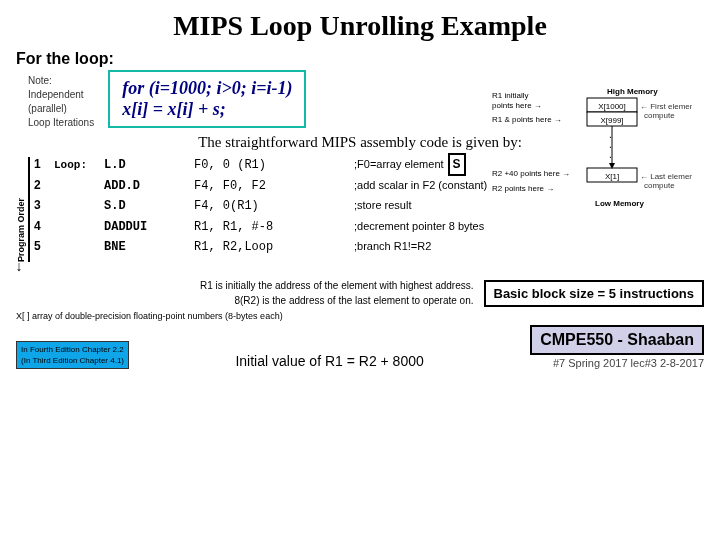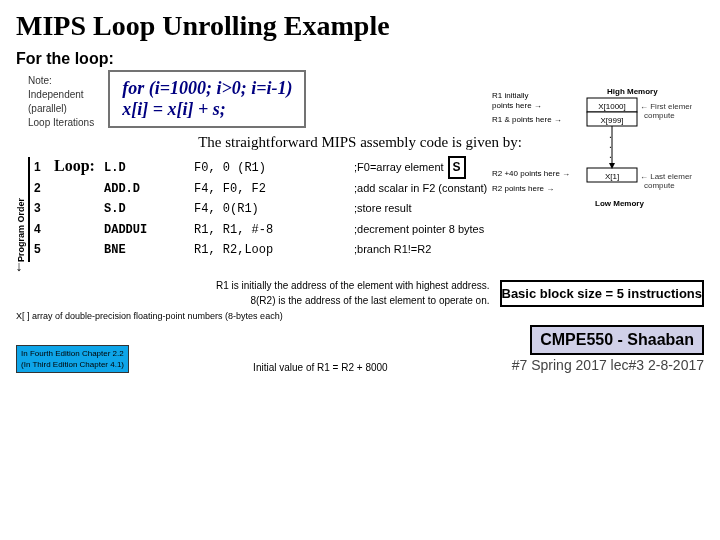--- a/index.html
+++ b/index.html
@@ -14,32 +14,33 @@
     .slide {
       width: 720px;
       height: 540px;
       background: white;
       padding: 10px 16px 8px 16px;
       position: relative;
     }
     .title {
       font-size: 28px;
       font-weight: bold;
+      text-align: center;
       margin-bottom: 6px;
       font-family: Georgia, serif;
     }
     .bullet-text {
       font-size: 16px;
       font-weight: bold;
       margin-right: 10px;
       margin-top: 2px;
       white-space: nowrap;
     }
     .note-box {
-      border: 2px solid #737373;
+      border: 2px solid #14b8a6;
       background: white;
       padding: 6px 12px;
       margin-left: 10px;
       margin-top: 0px;
     }
     .code-text {
       font-size: 18px;
       font-weight: bold;
       font-style: italic;
       color: #000080;
@@ -99,21 +100,21 @@
       gap: 10px;
       text-align: right;
     }
     .r1-info {
       flex: 1;
       font-size: 10px;
       line-height: 1.5;
     }
     .basic-block-box {
       border: 2px solid black;
-      padding: 4px 0;
+      padding: 4px 8px;
       font-weight: bold;
       font-size: 13px;
       white-space: nowrap;
       align-self: center;
     }
     .x-array-text {
       font-size: 9px;
       margin-top: 2px;
     }
     .footer-row {
@@ -123,34 +124,34 @@
       gap: 10px;
     }
     .edition-box {
       border: 1px solid #333;
       background: #0ea5e9;
       font-size: 8px;
       padding: 2px 4px;
       line-height: 1.4;
     }
     .initial-value-text {
-      font-size: 10px;
+      font-size: 14px;
       flex: 1;
       text-align: center;
     }
     .cmpe-box {
       border: 2px solid black;
       background: #d0d0e8;
       padding: 4px 8px;
       font-size: 16px;
       font-weight: bold;
       font-family: Arial, sans-serif;
     }
     .hash-info {
-      font-size: 14px;
+      font-size: 11px;
       color: #444;
       text-align: right;
       margin-top: 2px;
     }
     
     .mem-svg {
       position: absolute;
       right: 12px;
       top: 38px;
     }
@@ -239,21 +240,21 @@
 
     <div style="display:flex; flex-direction:column; align-items:center; margin-right:4px; margin-top:4px;">
       <div style="font-size:9px; font-weight:bold; writing-mode:vertical-rl; transform:rotate(180deg); border-left:2px solid black; padding-left:2px; height:105px; display:flex; align-items:center;">Program Order</div>
       <div style="font-size:14px; margin-top:-4px; margin-left:-8px;">↓</div>
     </div>
 
     <div class="asm-table">
 
       <div class="asm-row">
         <span class="asm-num">1</span>
-        <span style="width:50px; font-weight:bold; font-family:Liberation Serif, serif; font-size:16px;">Loop:</span>
+        <span style="width:50px; font-weight:bold; font-family:Liberation Mono, monospace; font-size:11px;">Loop:</span>
         <span class="asm-instr">L.D</span>
         <span class="asm-operands">F0, 0 (R1)</span>
         <span class="asm-comment">;F0=array element</span>
         <span class="s-badge">S</span>
       </div>
 
       <div class="asm-row">
         <span class="asm-num">2</span>
         <span style="width:50px;"></span>
         <span class="asm-instr">ADD.D</span>

